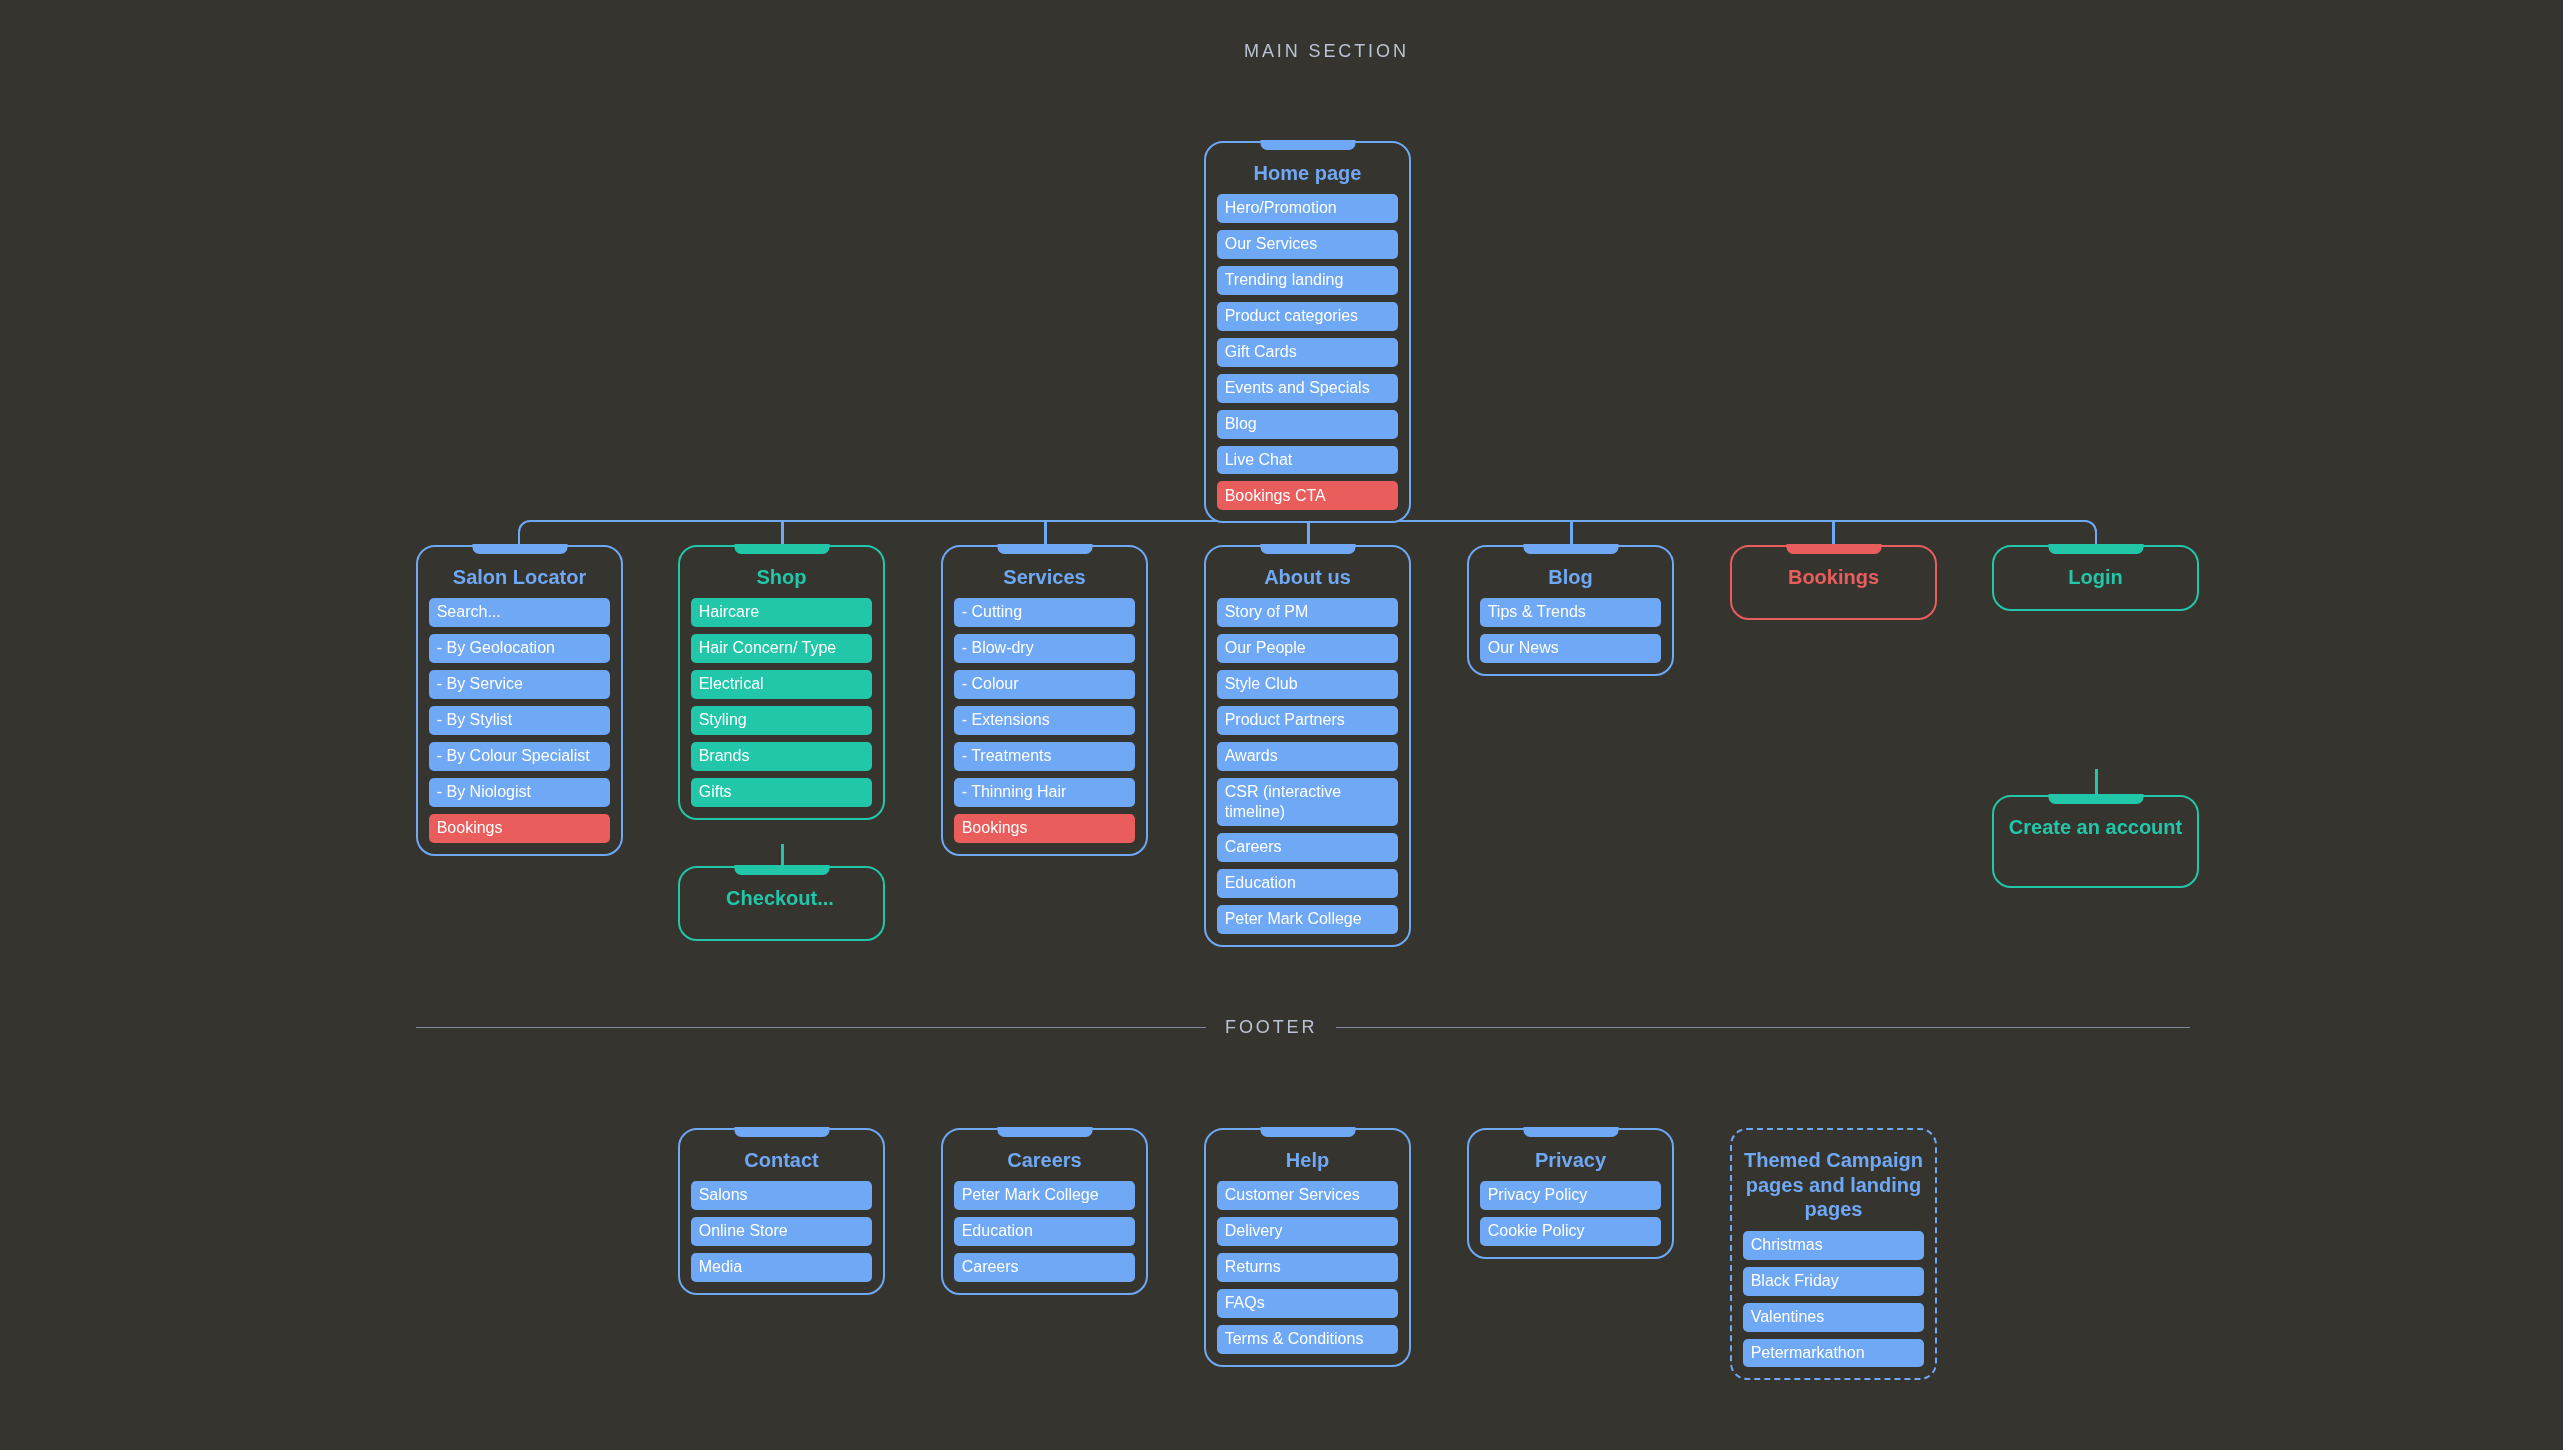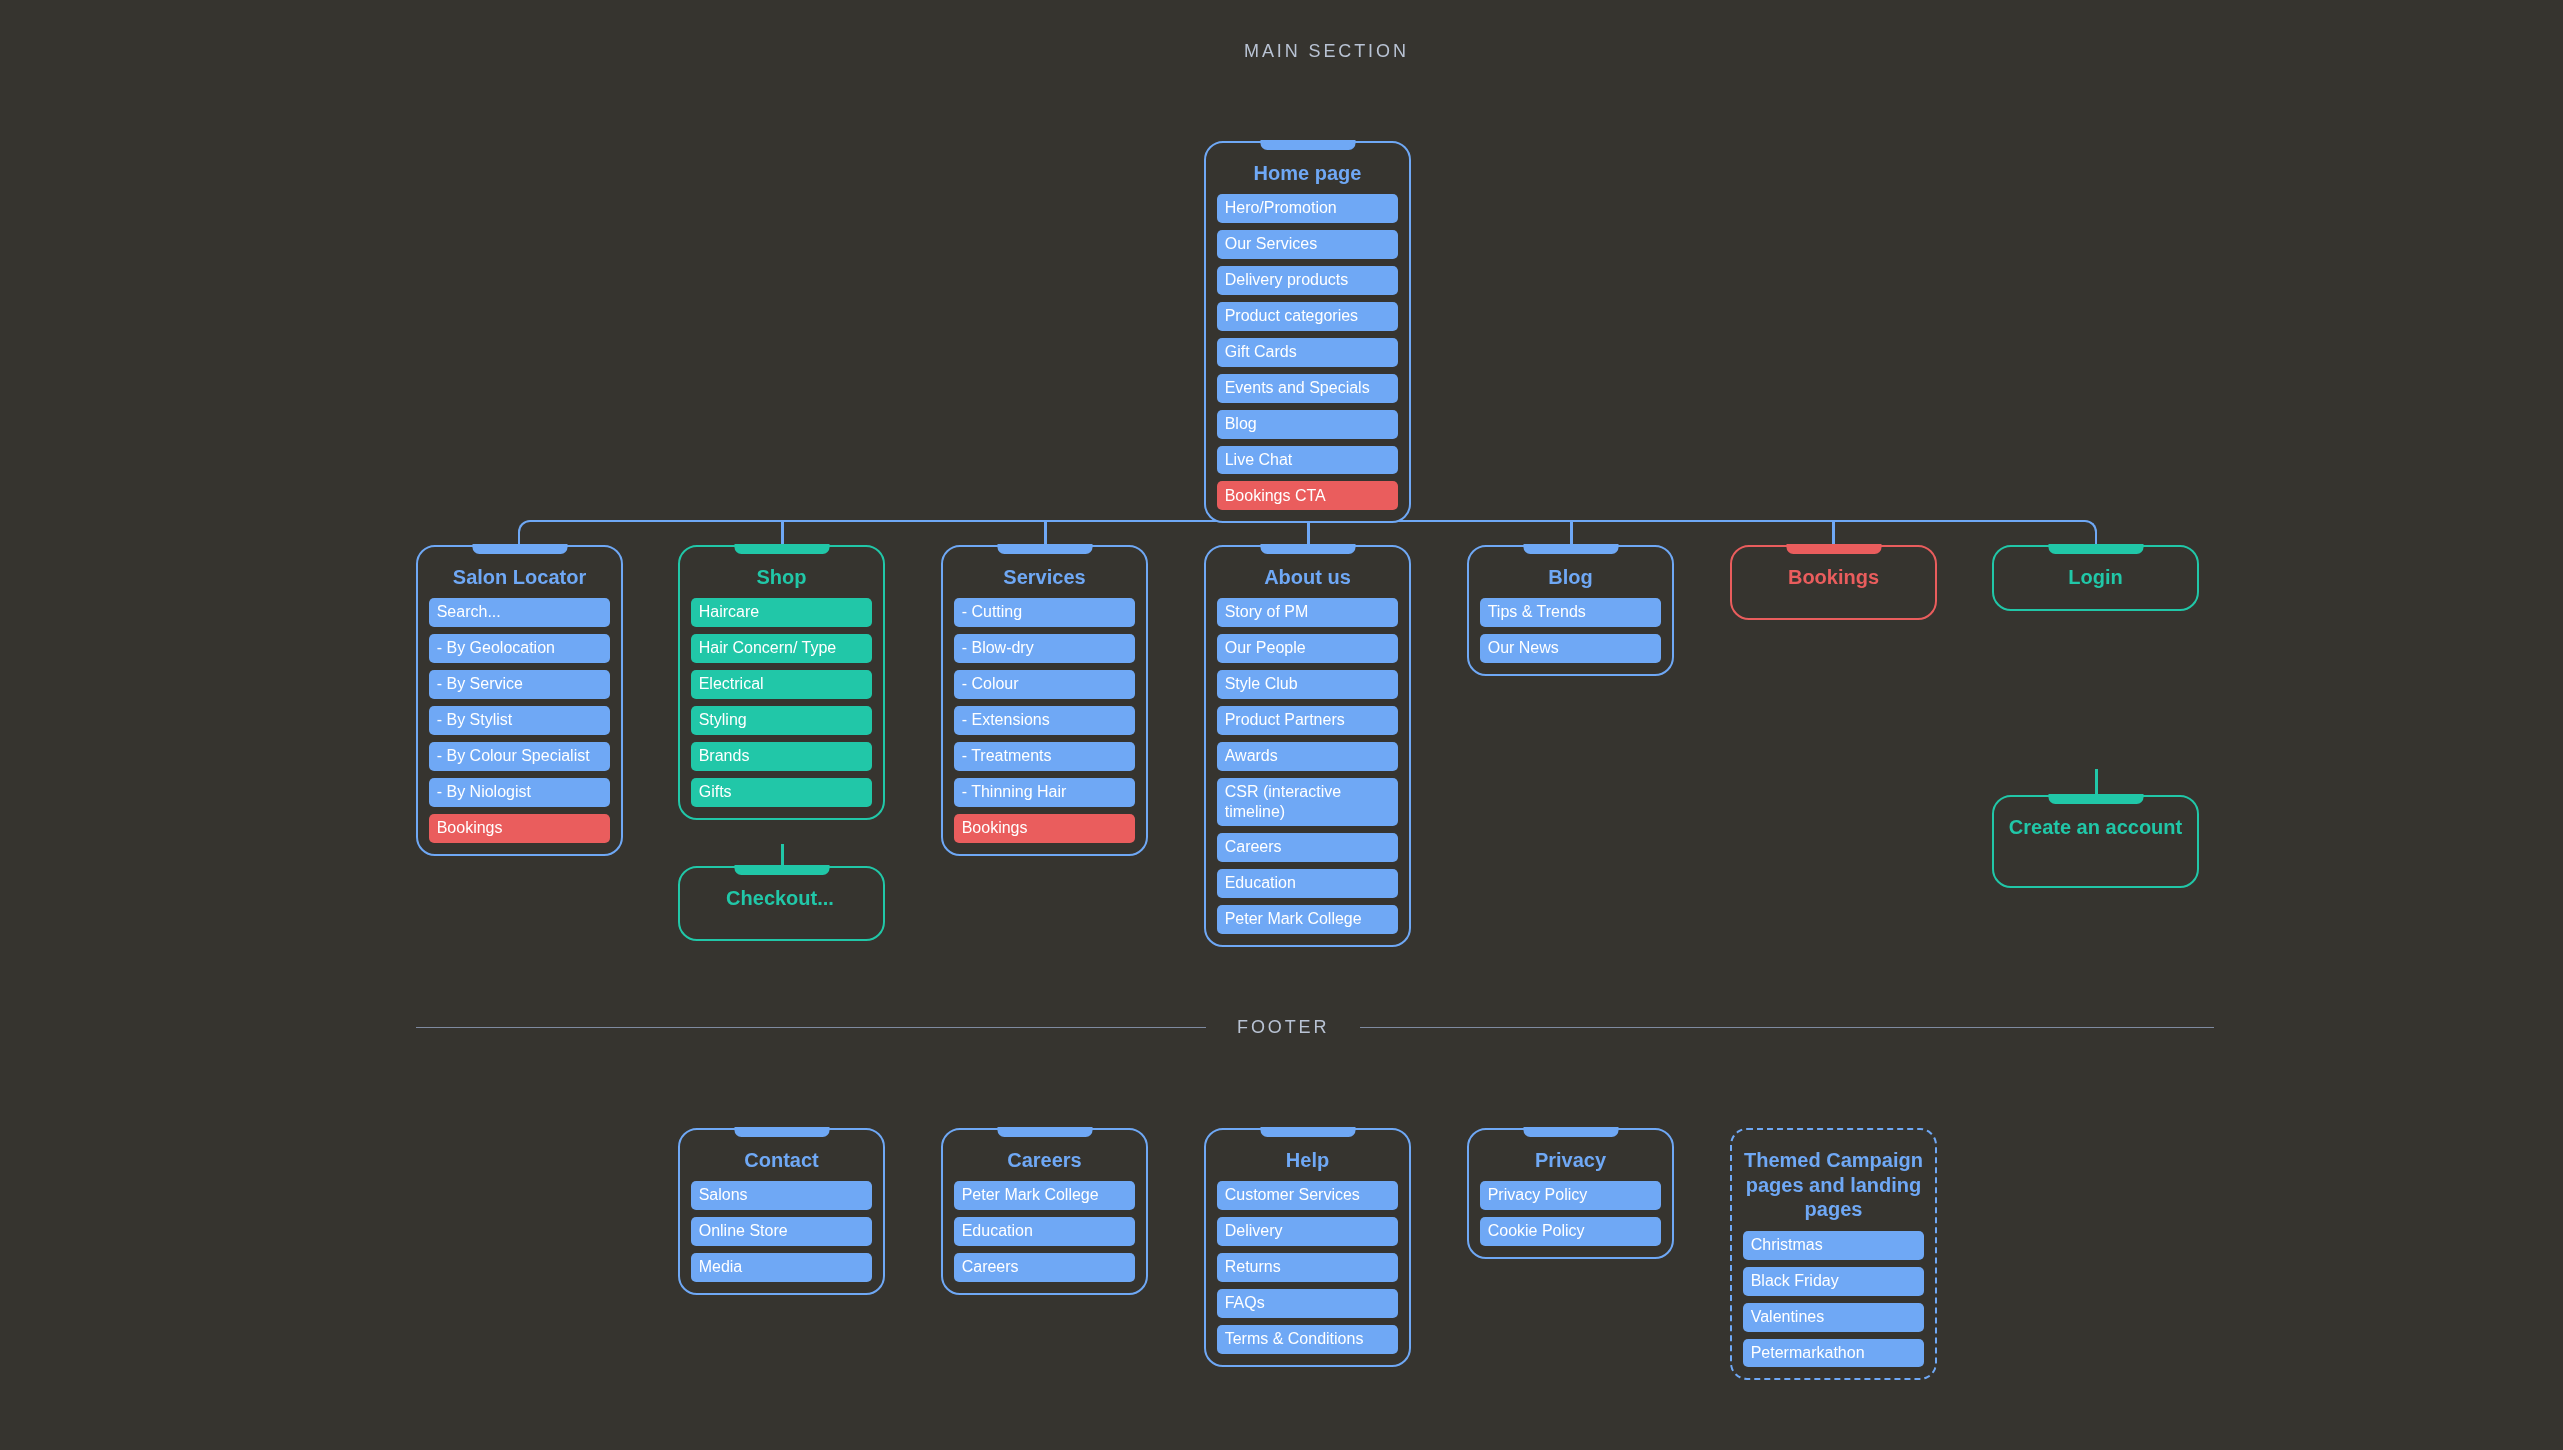--- a/index.html
+++ b/index.html
@@ -17,21 +17,21 @@
     color: #b9c3d4;
     font-size: 18px;
     letter-spacing: 2.9px;
     font-weight: 400;
     white-space: nowrap;
   }
   .divider-wrap {
     position: absolute;
     display: flex;
     align-items: center;
-    gap: 31px;
+    gap: 19px;
   }
   .divider-line { height: 1.7px; background: #7f8aa0; flex: 0 0 auto; }
 
   
   .card {
     position: absolute;
     background: #36342f;
     border-radius: 19px;
     border: 2.6px solid #6fa8f5;
     padding: 8.5px 11px 11px 11px;
@@ -113,21 +113,21 @@
       <div class="conn v teal" style="left: 2068px; top: 769px; height: 27px;"></div>
     </div>
 
   <div id="cards">
       <div class="card" style="left: 1177px; top: 141px; width: 207px;">
         <div class="notch" style="width: 95px;"></div>
         <div class="card-title">Home page</div>
         <div class="rows">
           <div class="row">Hero/Promotion</div>
           <div class="row">Our Services</div>
-          <div class="row">Delivery products</div>
+          <div class="row">Trending landing</div>
           <div class="row">Product categories</div>
           <div class="row">Gift Cards</div>
           <div class="row">Events and Specials</div>
           <div class="row">Blog</div>
           <div class="row">Live Chat</div>
           <div class="row red">Bookings CTA</div>
         </div>
       </div>
       <div class="card" style="left: 389px; top: 545px; width: 207px;">
         <div class="notch" style="width: 95px;"></div>

